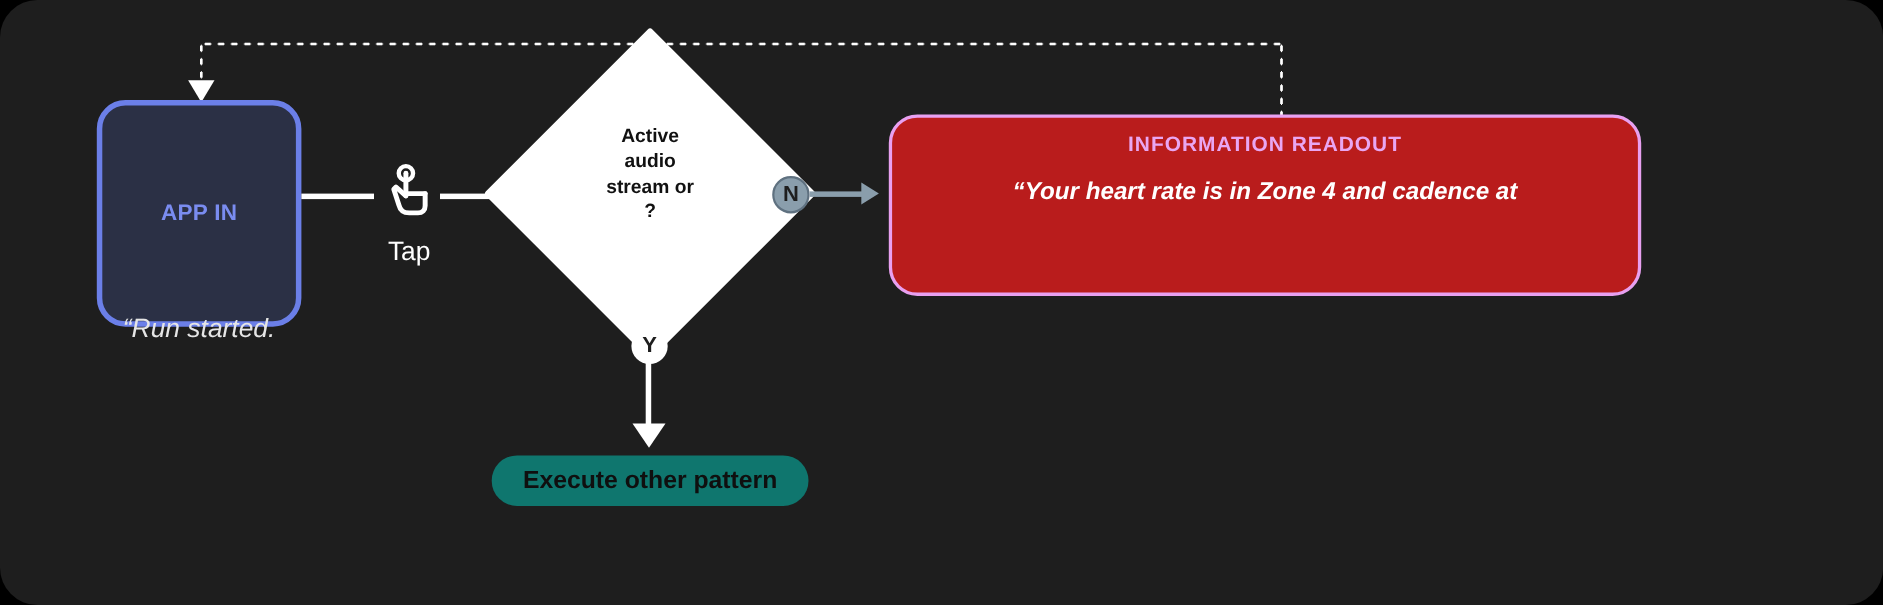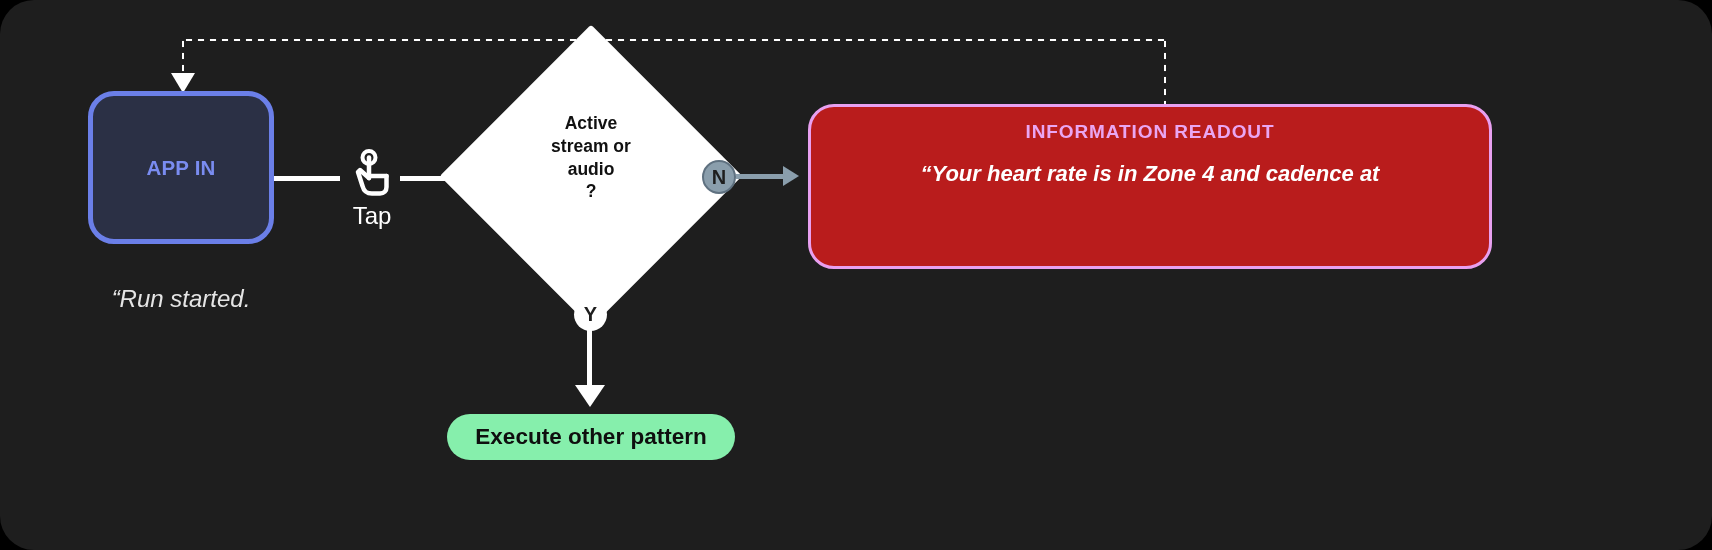--- a/index.html
+++ b/index.html
@@ -22,21 +22,21 @@
     background: #1e1e1e;
     border-radius: 34px;
     overflow: hidden;
   }
 
   .abs { position: absolute; }
 
   
   #app-node {
     left: 88px; top: 91px;
-    width: 186px; height: 153px;
+    width: 186px; height: 206px;
     box-sizing: border-box;
     background: #2b3045;
     border: 5px solid #6b7fe8;
     border-radius: 26px;
     display: flex;
     align-items: center;
     justify-content: center;
   }
   #app-node .label {
     color: #7a8cf0;
@@ -60,21 +60,21 @@
 
   
   #tap-group {
     left: 338px; top: 148px;
     width: 68px;
     text-align: center;
   }
   #tap-group .tap-label {
     color: #ffffff;
     font-size: 24px;
-    margin-top: 0;
+    margin-top: 12px;
   }
 
   
   .seg-white {
     background: #ffffff;
     height: 5px;
   }
   #seg-box-to-tap { left: 274px; top: 176px; width: 66px; }
   #seg-tap-to-diamond { left: 400px; top: 176px; width: 68px; }
   #arrow-to-diamond {
@@ -159,21 +159,21 @@
     width: 0; height: 0;
     border-top: 22px solid #ffffff;
     border-left: 15px solid transparent;
     border-right: 15px solid transparent;
   }
 
   
   #pattern-pill {
     left: 447px; top: 414px;
     width: 288px; height: 46px;
-    background: #86efac;
+    background: #0f766e;
     border-radius: 23px;
     display: flex;
     align-items: center;
     justify-content: center;
     color: #0f0f0f;
     font-size: 22.5px;
     font-weight: bold;
   }
 
   
@@ -264,22 +264,22 @@
     </svg>
     <div class="tap-label">Tap</div>
   </div>
 
   <div class="abs seg-white" id="seg-tap-to-diamond"></div>
   <div class="abs" id="arrow-to-diamond"></div>
 
   <div class="abs" id="diamond-shape"></div>
   <div class="abs" id="diamond-text">
     <div>Active</div>
+    <div>audio</div>
     <div>stream or</div>
-    <div>audio</div>
     <div>?</div>
   </div>
 
   <div class="abs" id="badge-n">N</div>
   <div class="abs" id="seg-n-to-readout"></div>
   <div class="abs" id="arrow-n"></div>
 
   <div class="abs" id="seg-diamond-to-y"></div>
   <div class="abs" id="badge-y">Y</div>
   <div class="abs" id="seg-y-down"></div>

